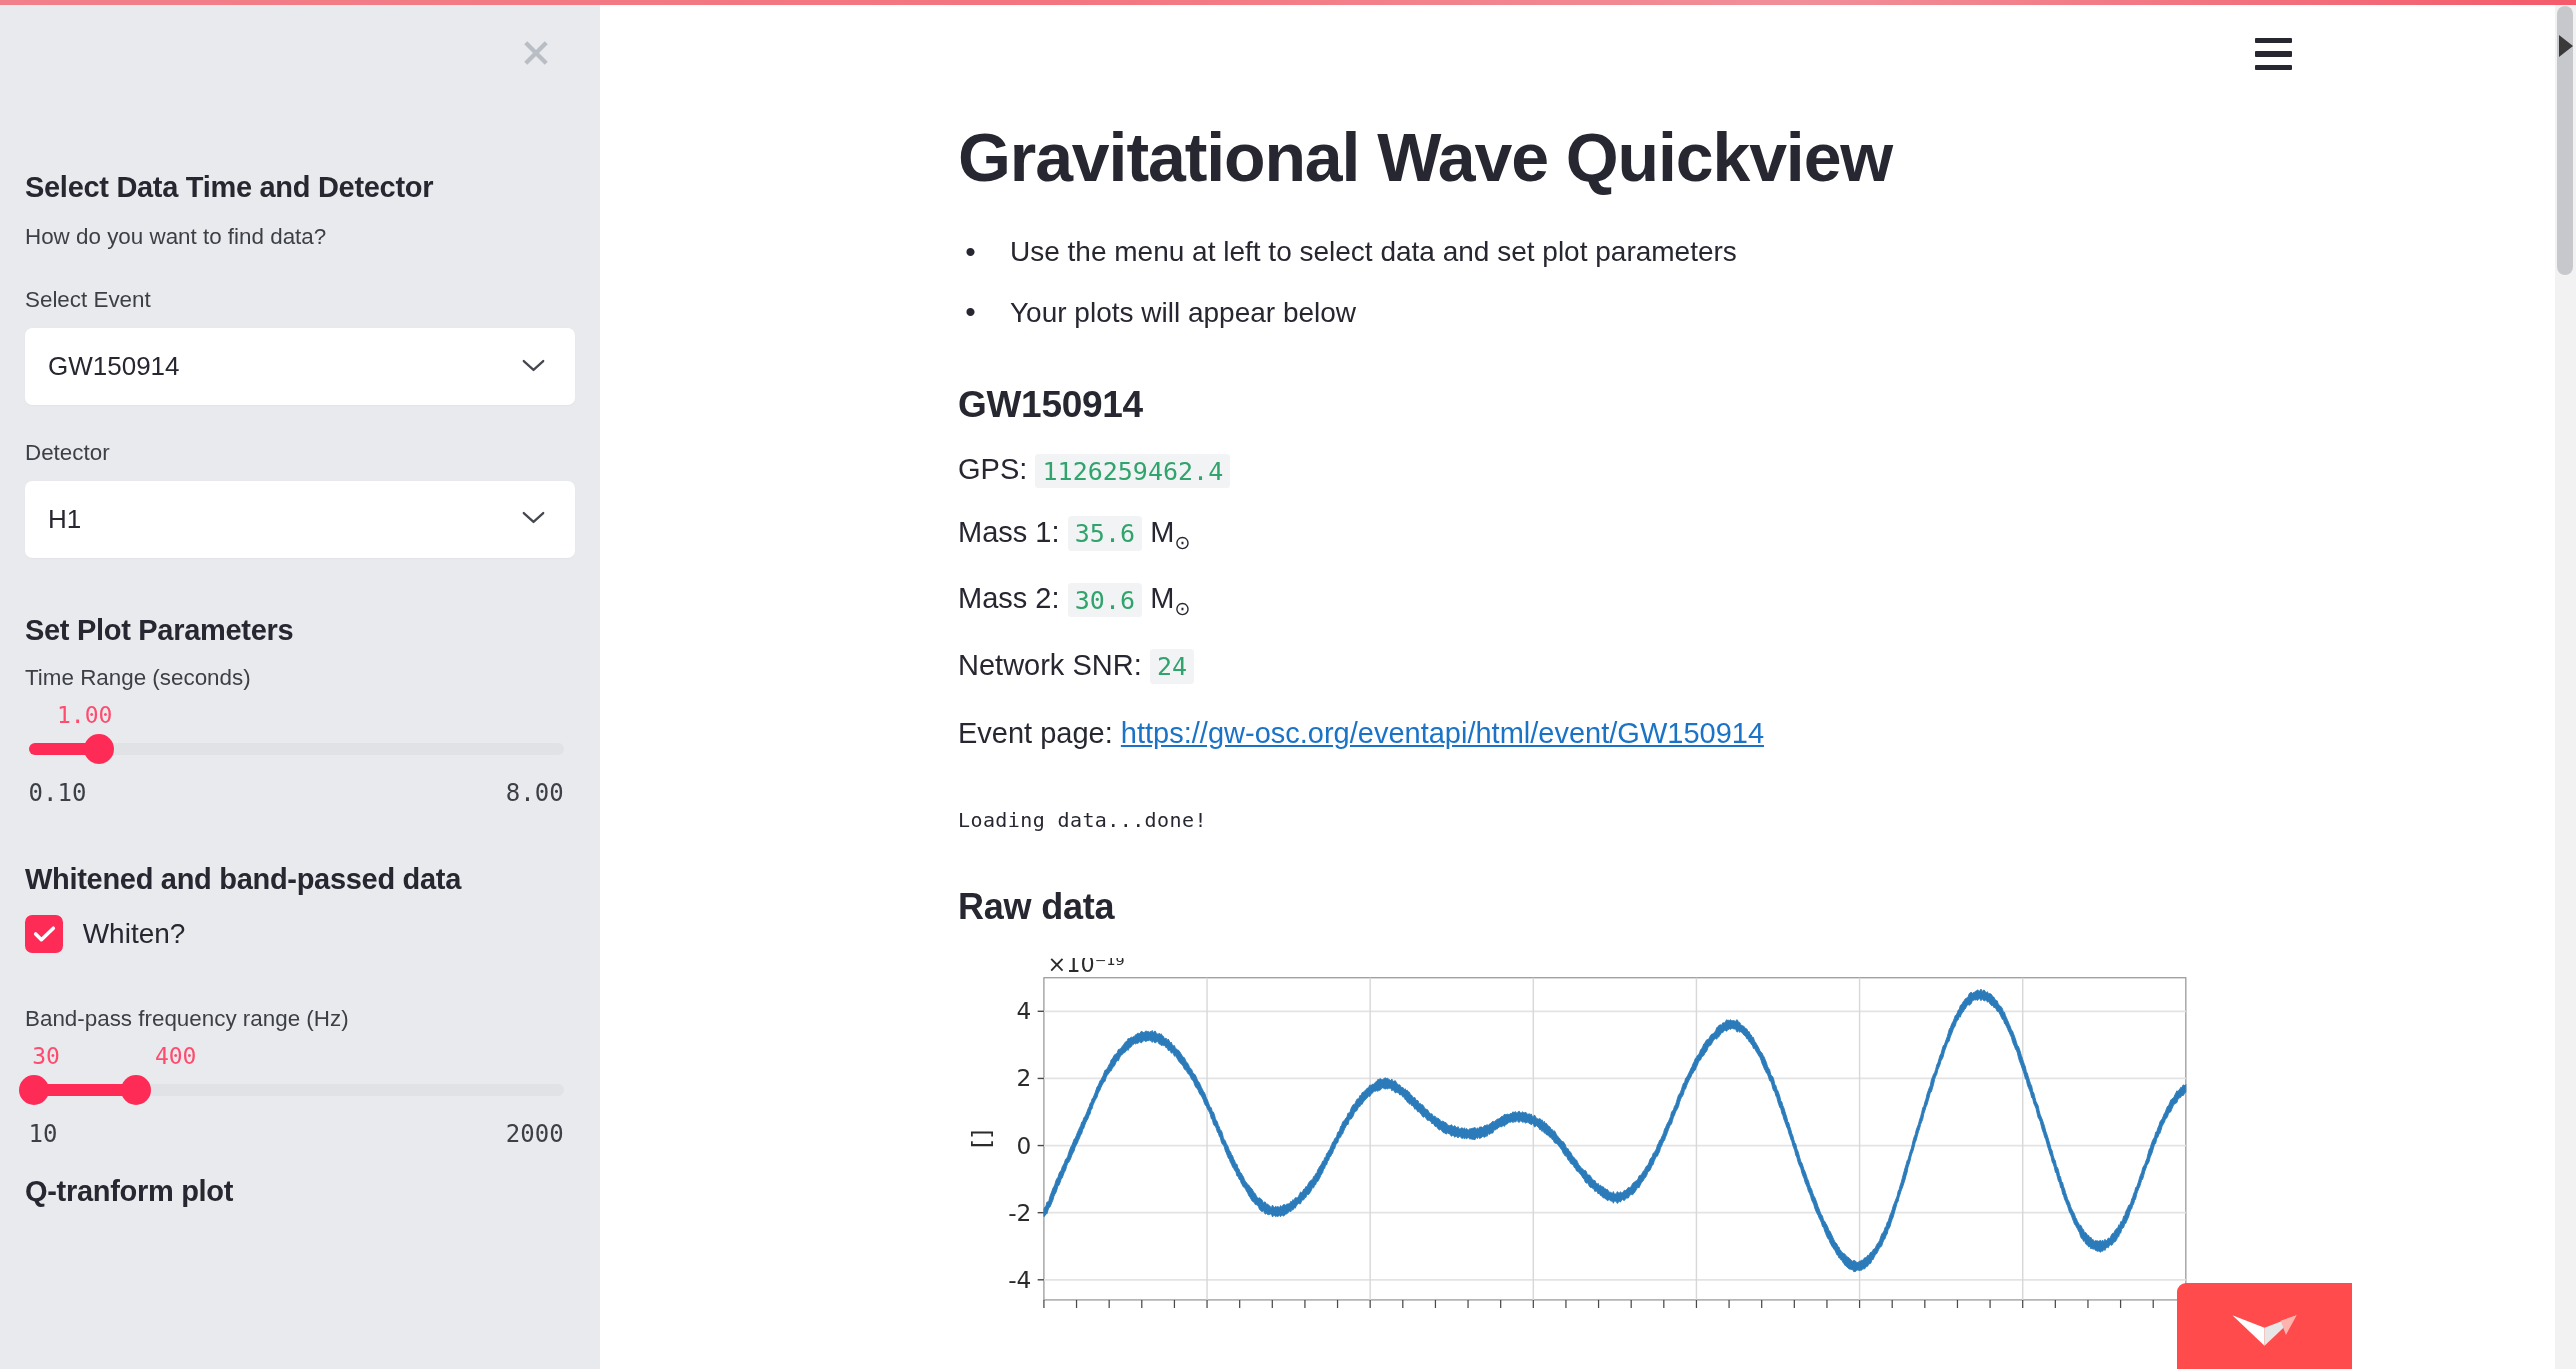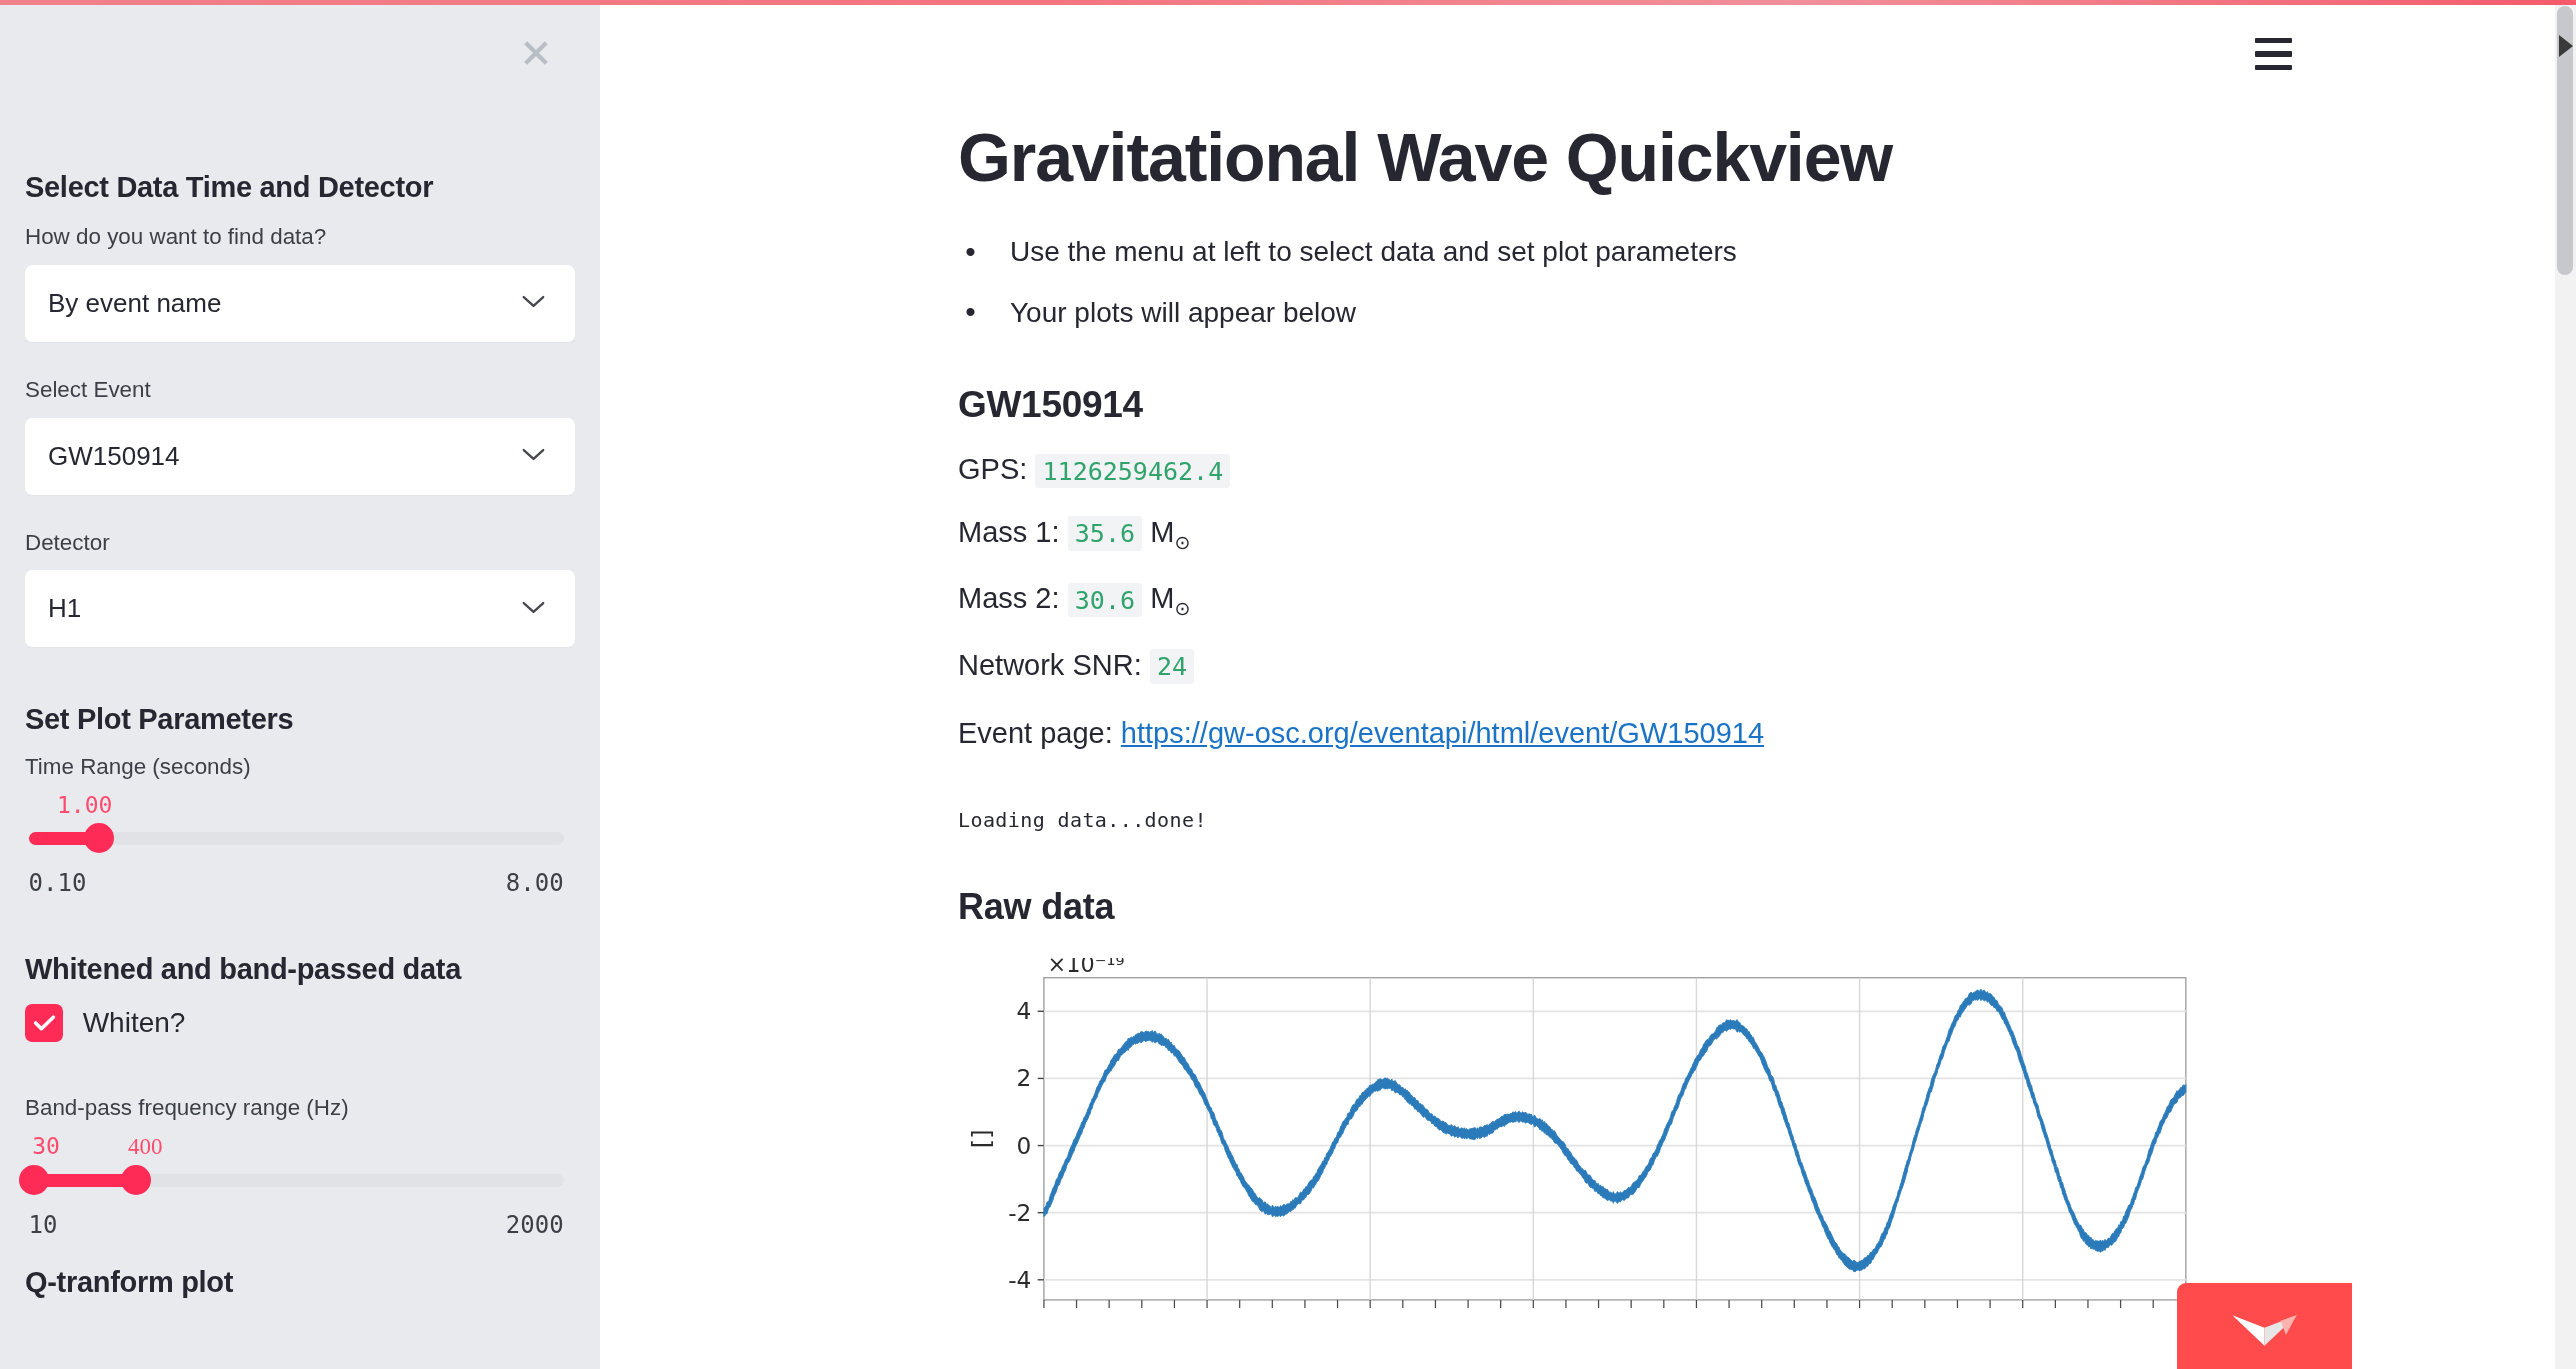--- a/index.html
+++ b/index.html
@@ -78,21 +78,21 @@
   
   .slider-block { margin-top: 3.6px; }
   .slider-value {
     font-size: 23px; color: #ff4b6e;
     font-family: "DejaVu Sans Mono", "Liberation Mono", monospace;
     margin-left: 32px;
     margin-top: 5.4px;
     display: inline-block;
   }
   .slider-value.multi { margin-left: 7.2px; }
-  .slider-value.multi .v2 { margin-left: 68px; font-family: Liberation Serif, serif; }
+  .slider-value.multi .v2 { margin-left: 95px; }
 
   .slider-track {
     position: relative;
     height: 12.5px;
     background: #e0e2e6;
     border-radius: 7.2px;
     margin-top: 14.3px;
     width: 535px;
     margin-left: 3.6px;
   }
@@ -250,28 +250,20 @@
       <svg width="30" height="30" viewBox="0 0 24 24">
         <path d="M5 5 L19 19 M19 5 L5 19" stroke="#b9bdc4" stroke-width="3.4" stroke-linecap="square" fill="none"></path>
       </svg>
     </div>
 
     <div class="sidebar-inner">
 
       <div class="sb-h1">Select Data Time and Detector</div>
 
       <div class="sb-label">How do you want to find data?</div>
-      <div class="sb-select">
-        <span class="val">By event name</span>
-        <span class="caret">
-          <svg width="23" height="14.3" viewBox="0 0 26 16">
-              <path d="M2 3 L13 13 L24 3" stroke="#45484f" stroke-width="2.6" fill="none" stroke-linecap="round" stroke-linejoin="round"></path>
-            </svg>
-        </span>
-      </div>
 
       <div class="sb-label" style="margin-top:32px">Select Event</div>
       <div class="sb-select">
         <span class="val">GW150914</span>
         <span class="caret">
           <svg width="23" height="14.3" viewBox="0 0 26 16">
               <path d="M2 3 L13 13 L24 3" stroke="#45484f" stroke-width="2.6" fill="none" stroke-linecap="round" stroke-linejoin="round"></path>
             </svg>
         </span>
       </div>

